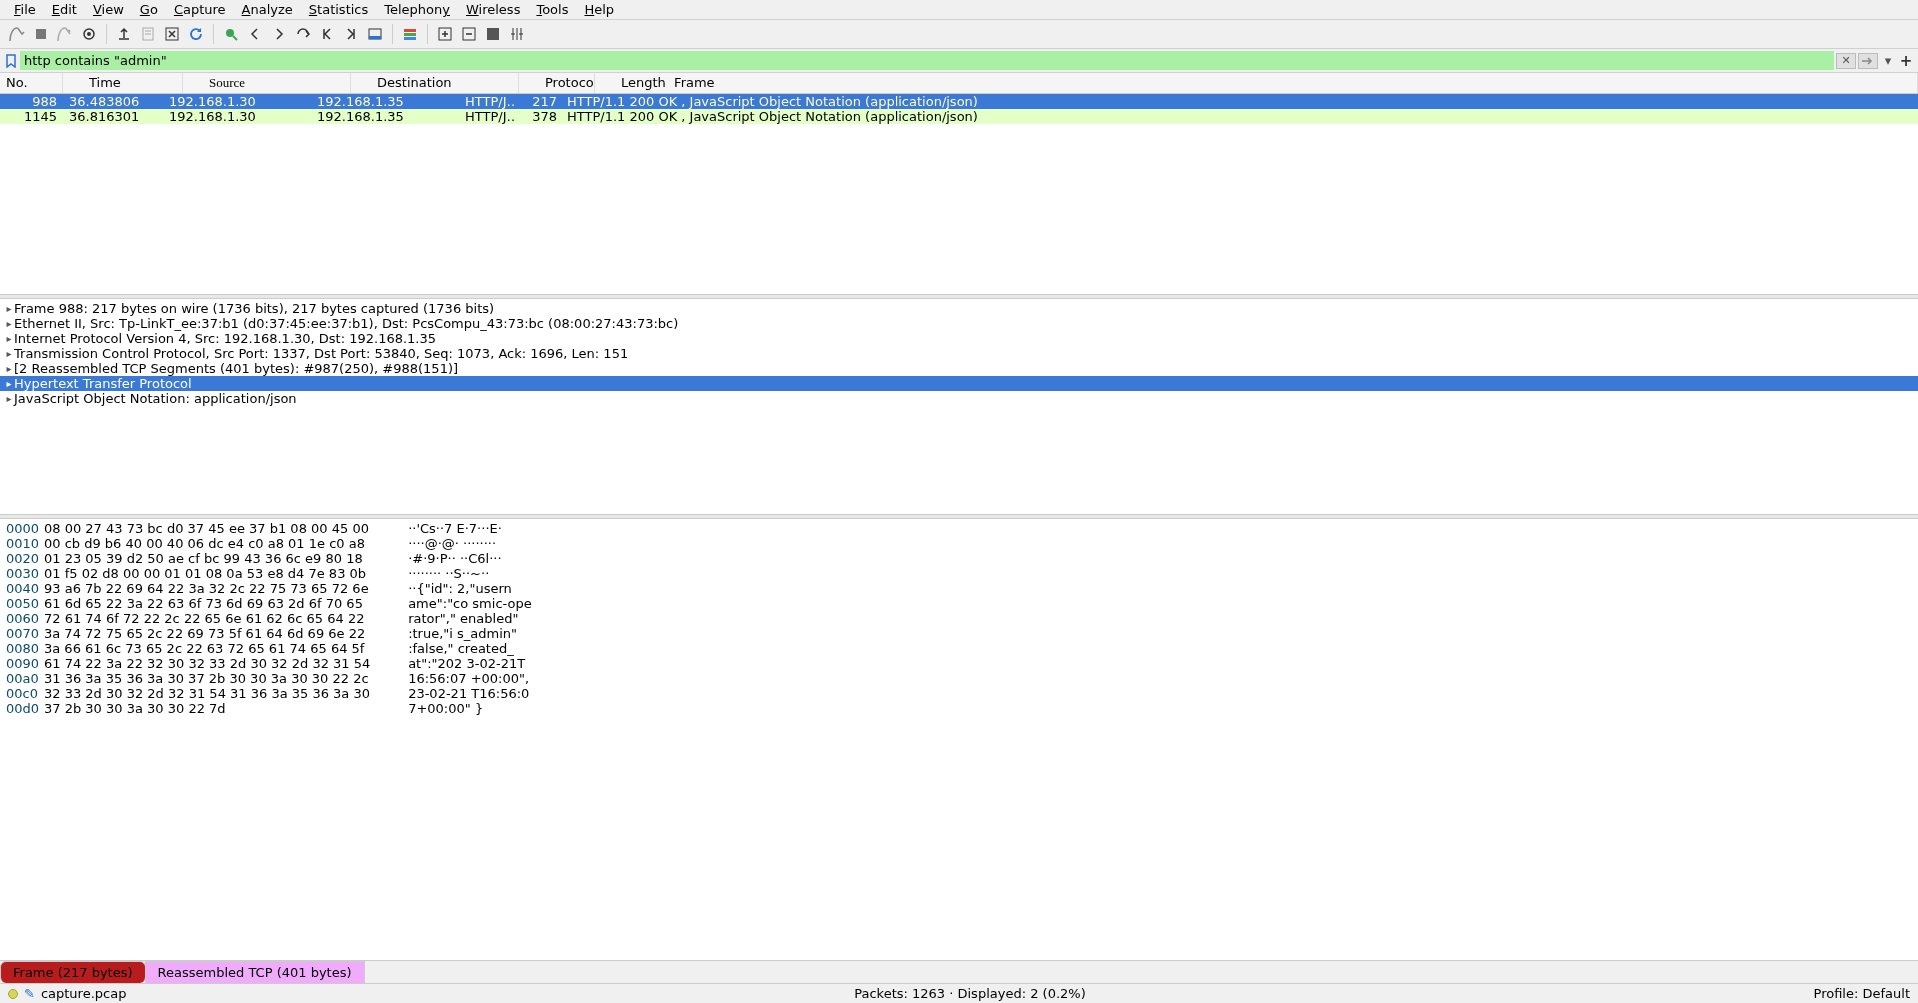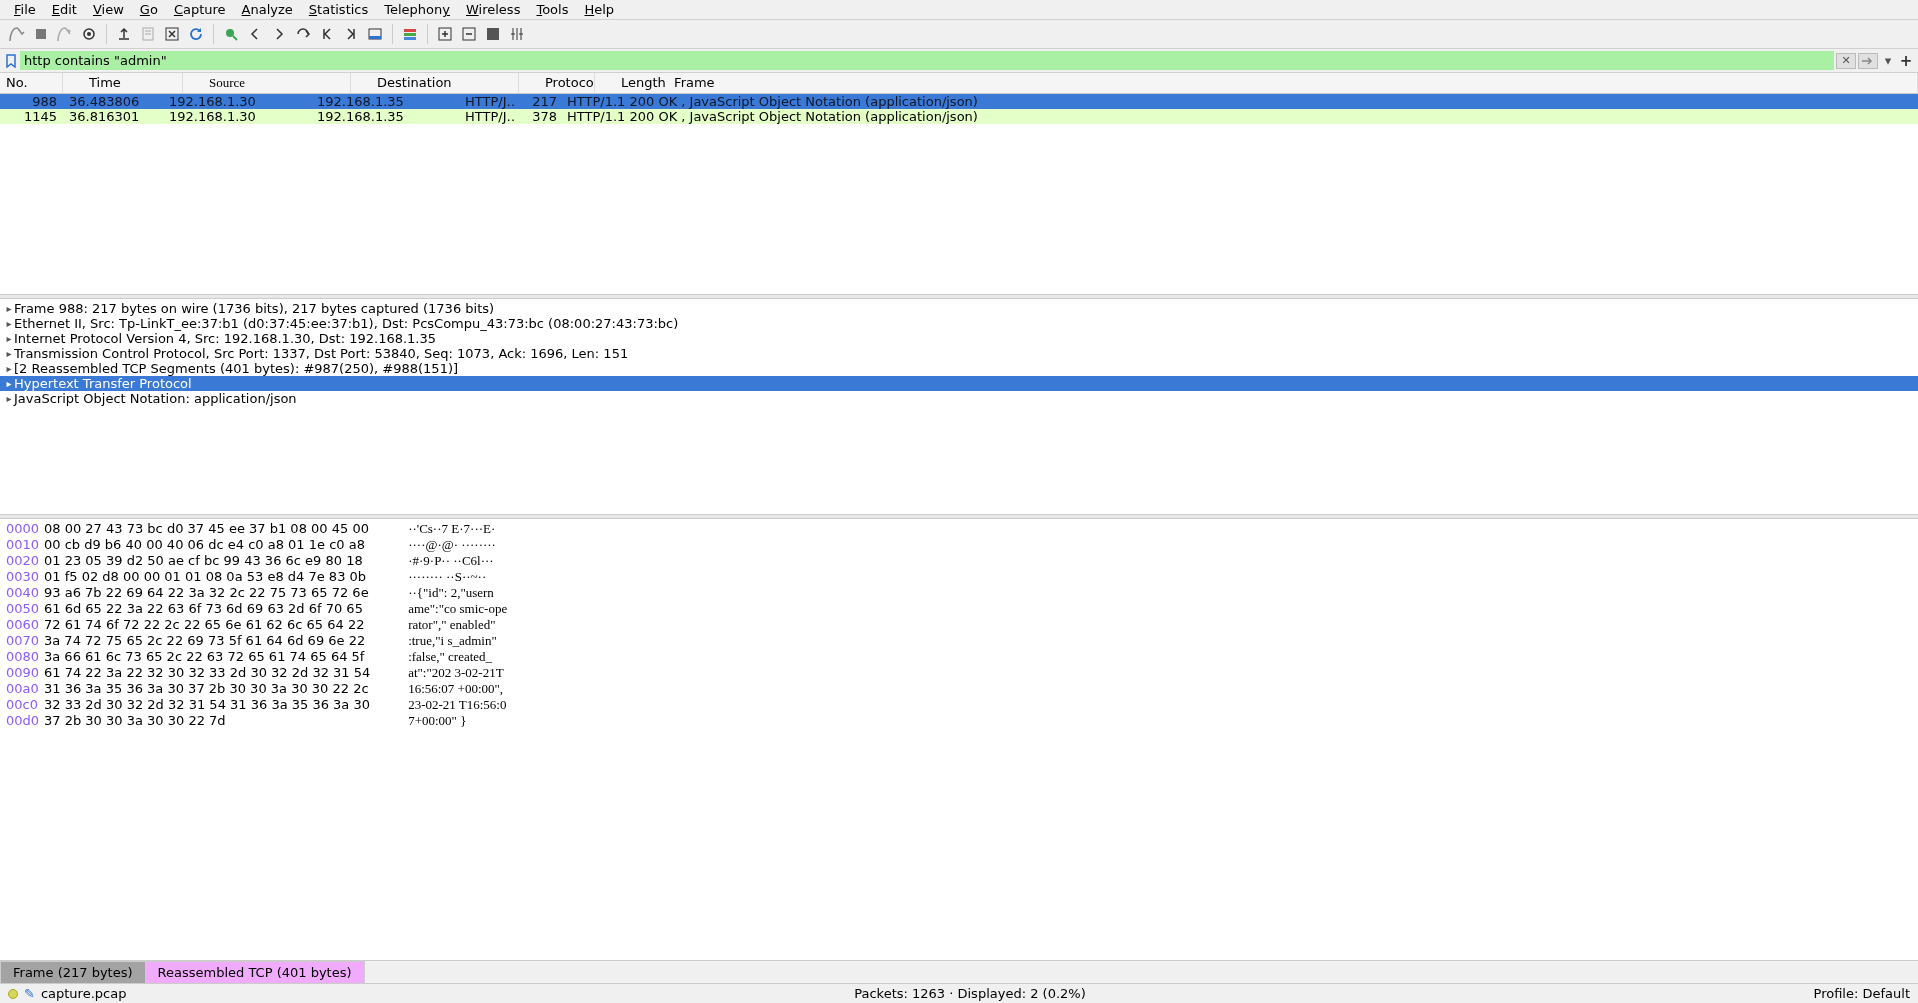--- a/index.html
+++ b/index.html
@@ -18,40 +18,40 @@
 .filter-dd { width:16px; height:16px; display:flex; align-items:center; justify-content:center; color:#555;}
 .filter-plus { width:16px; height:16px; display:flex; align-items:center; justify-content:center; font-size:15px; font-weight:bold; color:#333;}
 
 .packet-header { display:flex; background:#f5f5f5; border-bottom:1px solid #ccc; font-size:12px;gap:20px; }
 .ph { padding:2px 6px; border-right:1px solid #ddd; overflow:hidden; white-space:nowrap; }
 .ph.no{width:63px; text-align:left;} .ph.time{width:100px;} .ph.src{width:148px;font-family:Liberation Serif, serif;} .ph.dst{width:148px;} .ph.proto{width:56px;}
 
 .packet-list { flex:0 0 200px; overflow:auto; background:#fff; font-family:"DejaVu Sans Mono","Courier New",monospace; font-size:12.5px; }
 .prow { display:flex; white-space:nowrap; }
 .prow .c { padding:0 6px; overflow:hidden;}
-.prow.sel { background:#3a79d6; color:#0f172a; }
+.prow.sel { background:#3a79d6; color:#fef9c3; }
 .prow.http { background:#e4ffc7; }
 .c.no{width:63px; text-align:right;} .c.time{width:100px;} .c.src{width:148px;} .c.dst{width:148px;} .c.proto{width:56px;} .c.len{width:48px; text-align:right;} .c.info{flex:1; padding-left:4px;}
 
 .splitter { height:5px; background:#e8e8e8; border-top:1px solid #ccc; border-bottom:1px solid #ccc; }
 
 .details { flex:0 0 215px; overflow:auto; background:#fff; font-family:"DejaVu Sans Mono","Courier New",monospace; font-size:12.5px; padding:2px 0;}
 .drow { padding:0 4px; white-space:nowrap; display:flex; align-items:center;}
 .drow .tri { display:inline-block; width:10px; text-align:center; color:#555; font-size:10px;}
 .drow.sel { background:#3a79d6; color:#fff;}
 .drow.sel .tri{color:#fff;}
 
 .hexpane { flex:1; overflow:auto; background:#fff; font-family:"DejaVu Sans Mono","Courier New",monospace; font-size:12.5px; padding:2px 0;}
-.hexgutter { color:#8b5cf6; display:inline-block; width:44px; text-align:left; padding-left:6px;}
+.hexgutter { color:#0c4a6e; display:inline-block; width:44px; text-align:left; padding-left:6px;}
 .hexbytes { display:inline-block; width:360px; }
-.hexascii { display:inline-block;font-family:Liberation Serif, serif; }
+.hexascii { display:inline-block; }
 
 .bottom-tabs { display:flex; background:#f0f0f0; border-top:1px solid #ccc; font-size:12px;}
 .btab { padding:3px 12px; border:1px solid #ccc; border-bottom:none; margin-right:-1px; background:#f0abfc;}
-.btab.active { background:#a3a3a3; }
+.btab.active { background:#b91c1c;border-radius:6px; }
 
 .statusbar { display:flex; justify-content:space-between; align-items:center; background:#f0f0f0; border-top:1px solid #ccc; padding:2px 8px; font-size:12px;}
 .statusbar .left { display:flex; align-items:center; gap:6px;}
 .dot { width:10px; height:10px; border-radius:50%; background:#d6d65a; border:1px solid #aa2;}
 </style>
 </head>
 <body>
 
 <div class="menubar">
   <span><u>F</u>ile</span>

